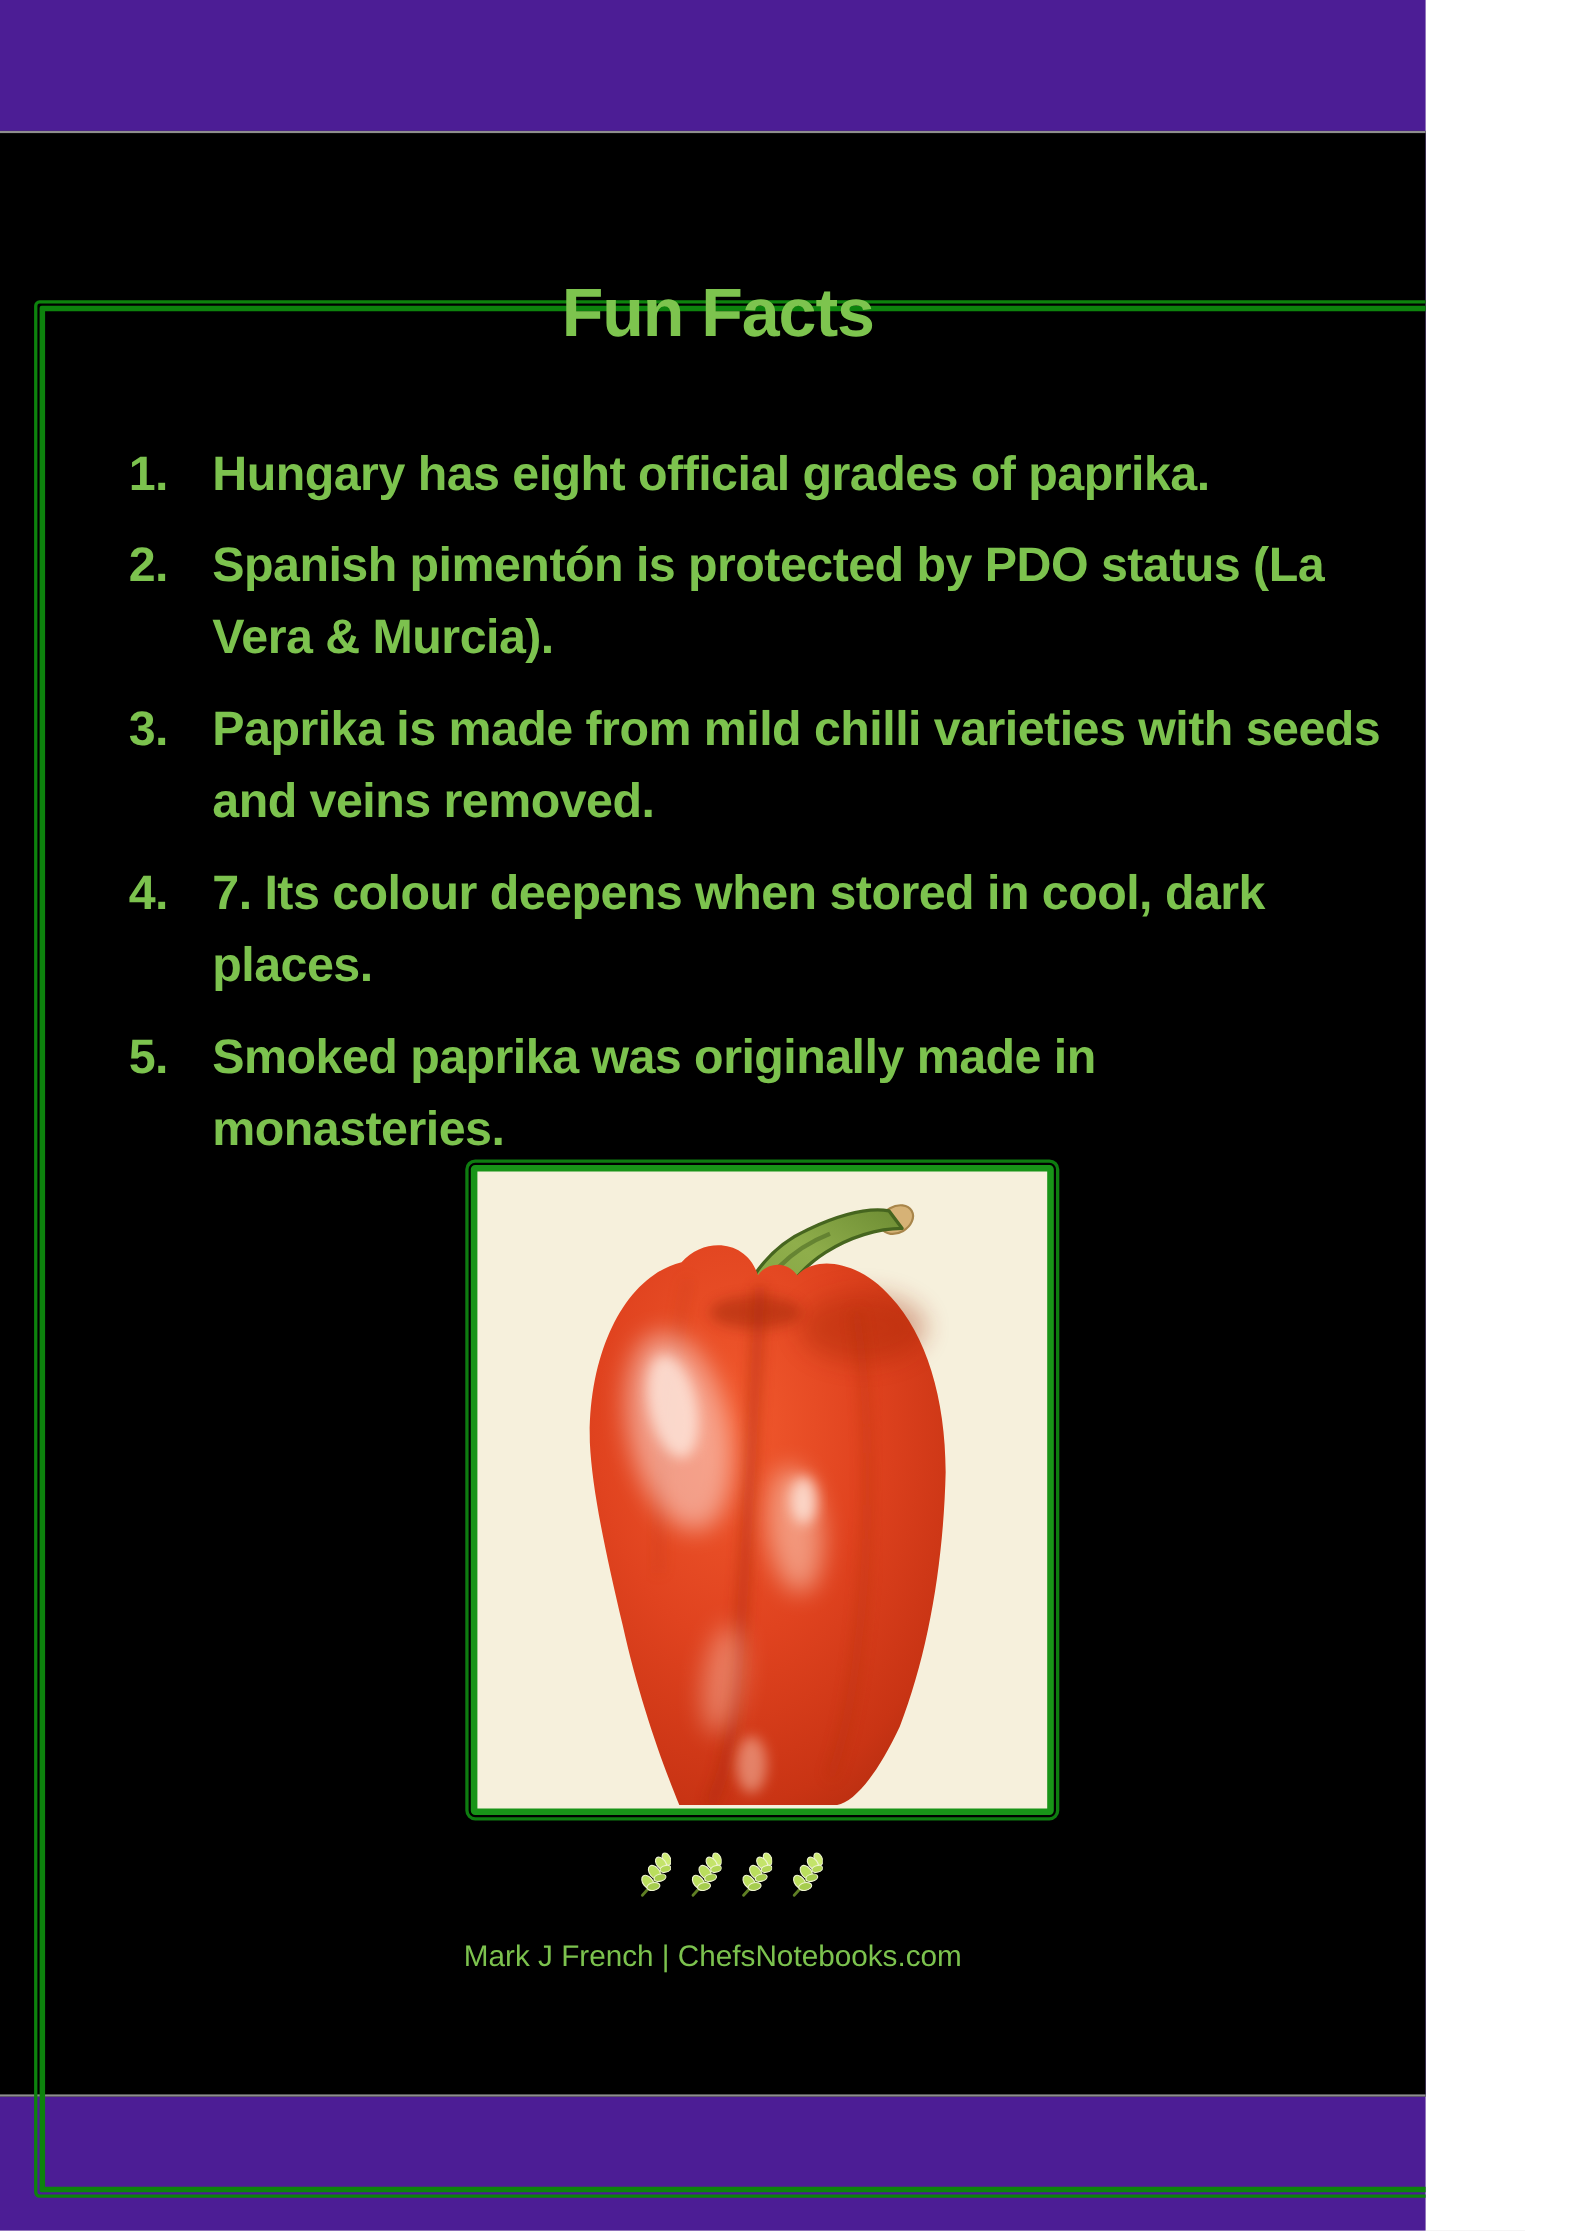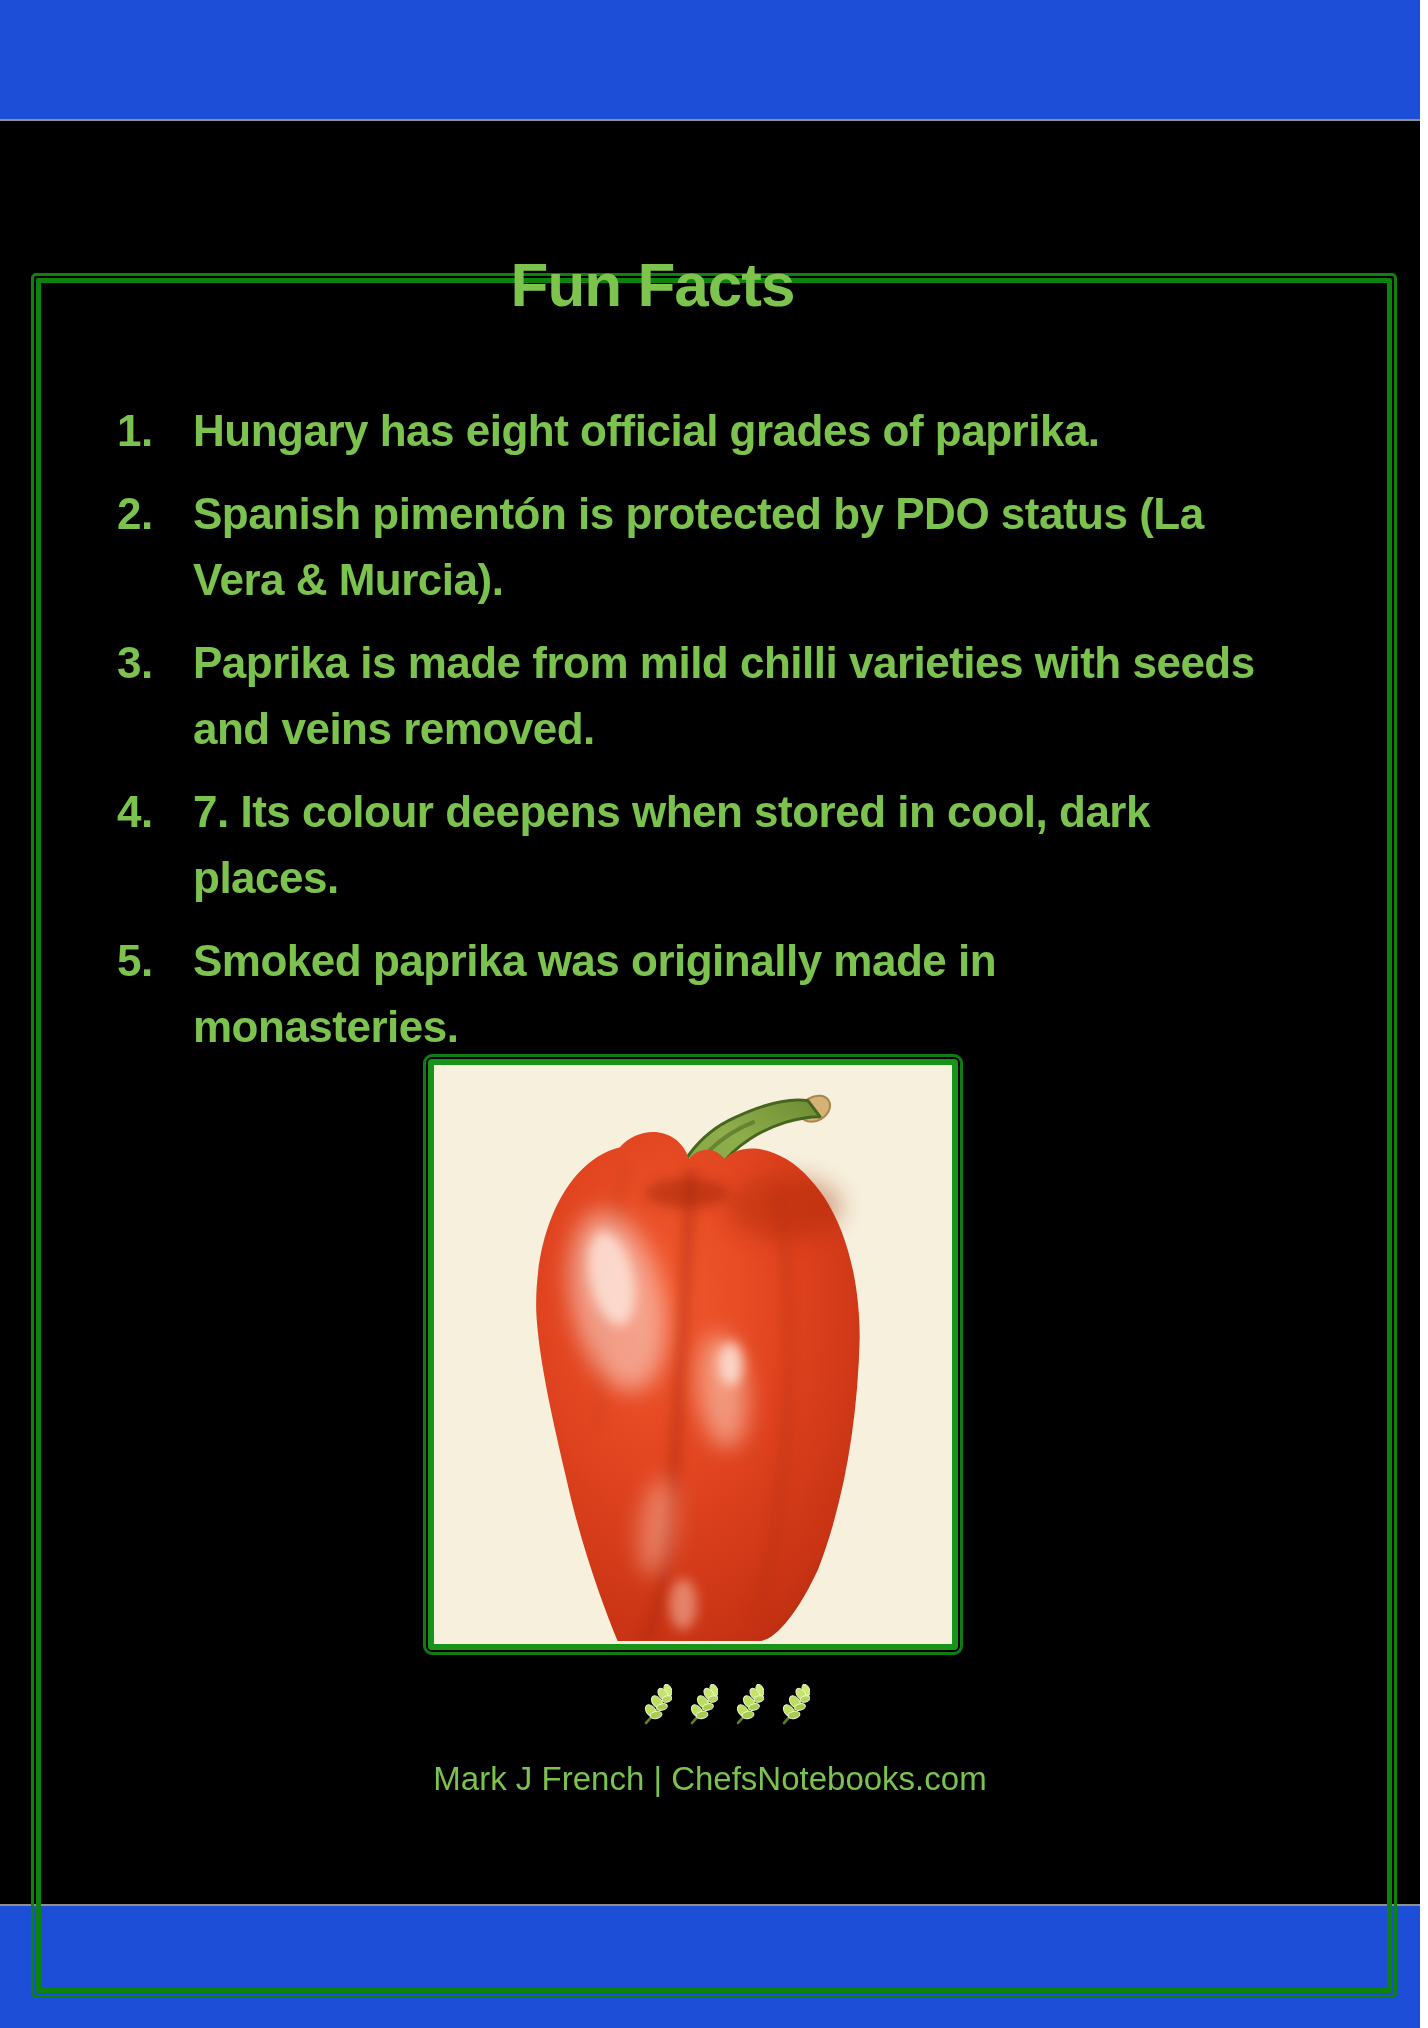--- a/index.html
+++ b/index.html
@@ -1,18 +1,18 @@
 <!DOCTYPE html>
 <html><head>
 <meta charset="utf-8">
 <style>
   html,body { margin:0; padding:0; background:#ffffff; }
   .page {
-    position:relative; width:1420px; height:2028px;
-    background:#1d4ed8; overflow:hidden;
+    position:relative; width:1296px; height:2028px;
+    background:#4c1d95; overflow:hidden;
     font-family:"Liberation Sans", sans-serif;
   }
   .board {
     position:absolute; left:0; top:119px; width:1428px; height:1787px;
     background:#000000; box-sizing:border-box;
     border-top:2px solid #8e8e8e; border-bottom:2px solid #8f8f8f;
   }
   .frame {
     position:absolute; left:31px; top:152px; width:1366px; height:1725px;
     box-sizing:border-box; border:3px solid #0d830d; border-radius:5px; padding:2px;
@@ -49,21 +49,21 @@
   }
   .pframe-band svg { display:block; width:100%; height:100%; }
   .herbs {
     position:absolute; left:0; top:1684px; width:100%;
     display:flex; justify-content:center; gap:16px;
     transform:translateX(16px);
   }
   .herbs svg { display:block; }
   .footer {
     position:absolute; left:0; top:1760px; width:100%;
-    text-align:center; color:#7cc24e; font-size:33px; line-height:37px;
+    text-align:center; color:#7cc24e; font-size:27px; line-height:37px;
   }
   .footer div { margin:0; }
 </style>
 </head>
 <body>
 
 <div class="page">
   <div class="board">
     <div class="frame">
       <div class="frame-band"></div>

